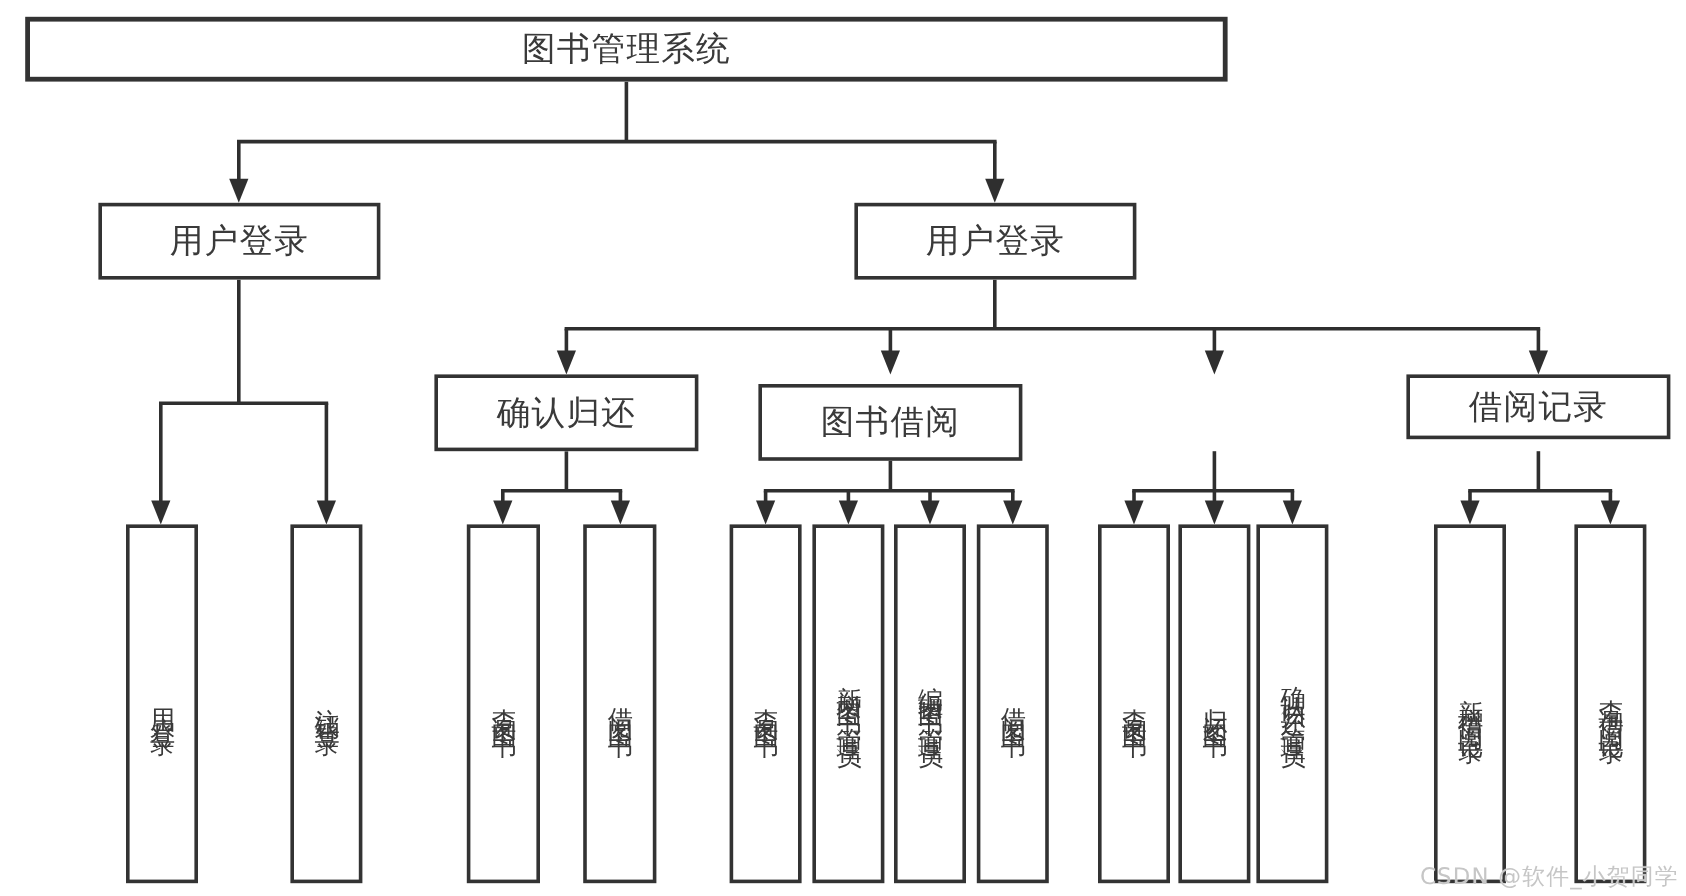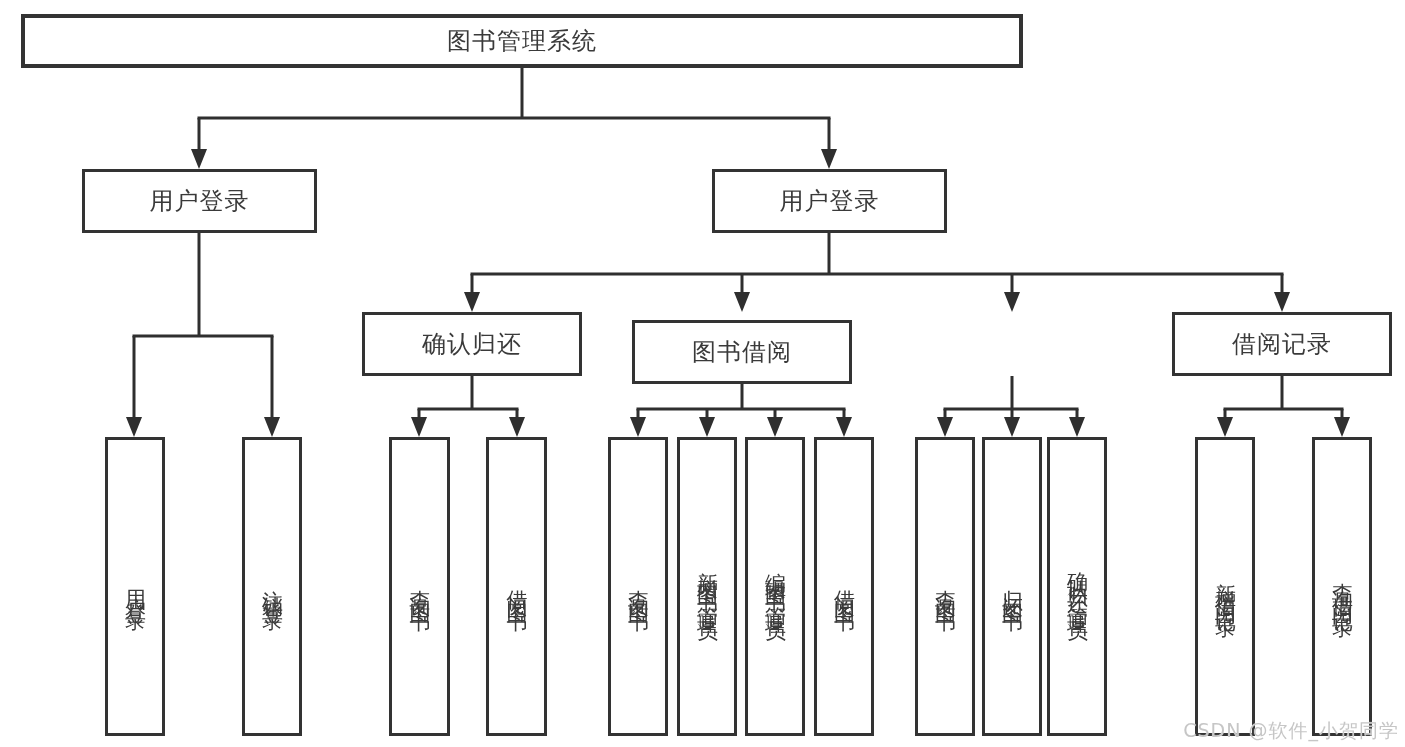--- a/index.html
+++ b/index.html
@@ -15,21 +15,21 @@
     position:absolute;
     box-sizing:border-box;
     border:3px solid #333333;
     background:#ffffff;
     display:flex;
     align-items:center;
     justify-content:center;
     color:#3a3a3a;
     z-index:2;
   }
-  .box-h{font-size:24px;letter-spacing:1px;}
+  .box-h{font-size:28px;letter-spacing:1px;}
   .box-root{border-width:4px;}
   .box-v{width:60px;top:437px;height:299px;}
   .box-v .vtext{
     writing-mode:vertical-rl;
     text-orientation:mixed;
     font-size:21px;
     letter-spacing:7px;
     line-height:1;
     white-space:nowrap;
   }
@@ -115,21 +115,21 @@
   <div class="box box-h" style="left:712px;top:169px;width:235px;height:64px;">
     <span class="label">用户登录</span>
   </div>
 
   <div class="box box-h" style="left:362px;top:312px;width:220px;height:64px;">
     <span class="label">确认归还</span>
   </div>
   <div class="box box-h" style="left:632px;top:320px;width:220px;height:64px;">
     <span class="label">图书借阅</span>
   </div>
-  <div class="box box-h" style="left:1172px;top:312px;width:220px;height:64px;">
+  <div class="box box-h" style="left:1172px;top:312px;width:220px;height:54px;">
     <span class="label">借阅记录</span>
   </div>
 
   <div class="box box-v" style="left:105px;">
     <span class="vtext label">用户登录</span>
   </div>
   <div class="box box-v" style="left:242px;">
     <span class="vtext label">注销登录</span>
   </div>
 

